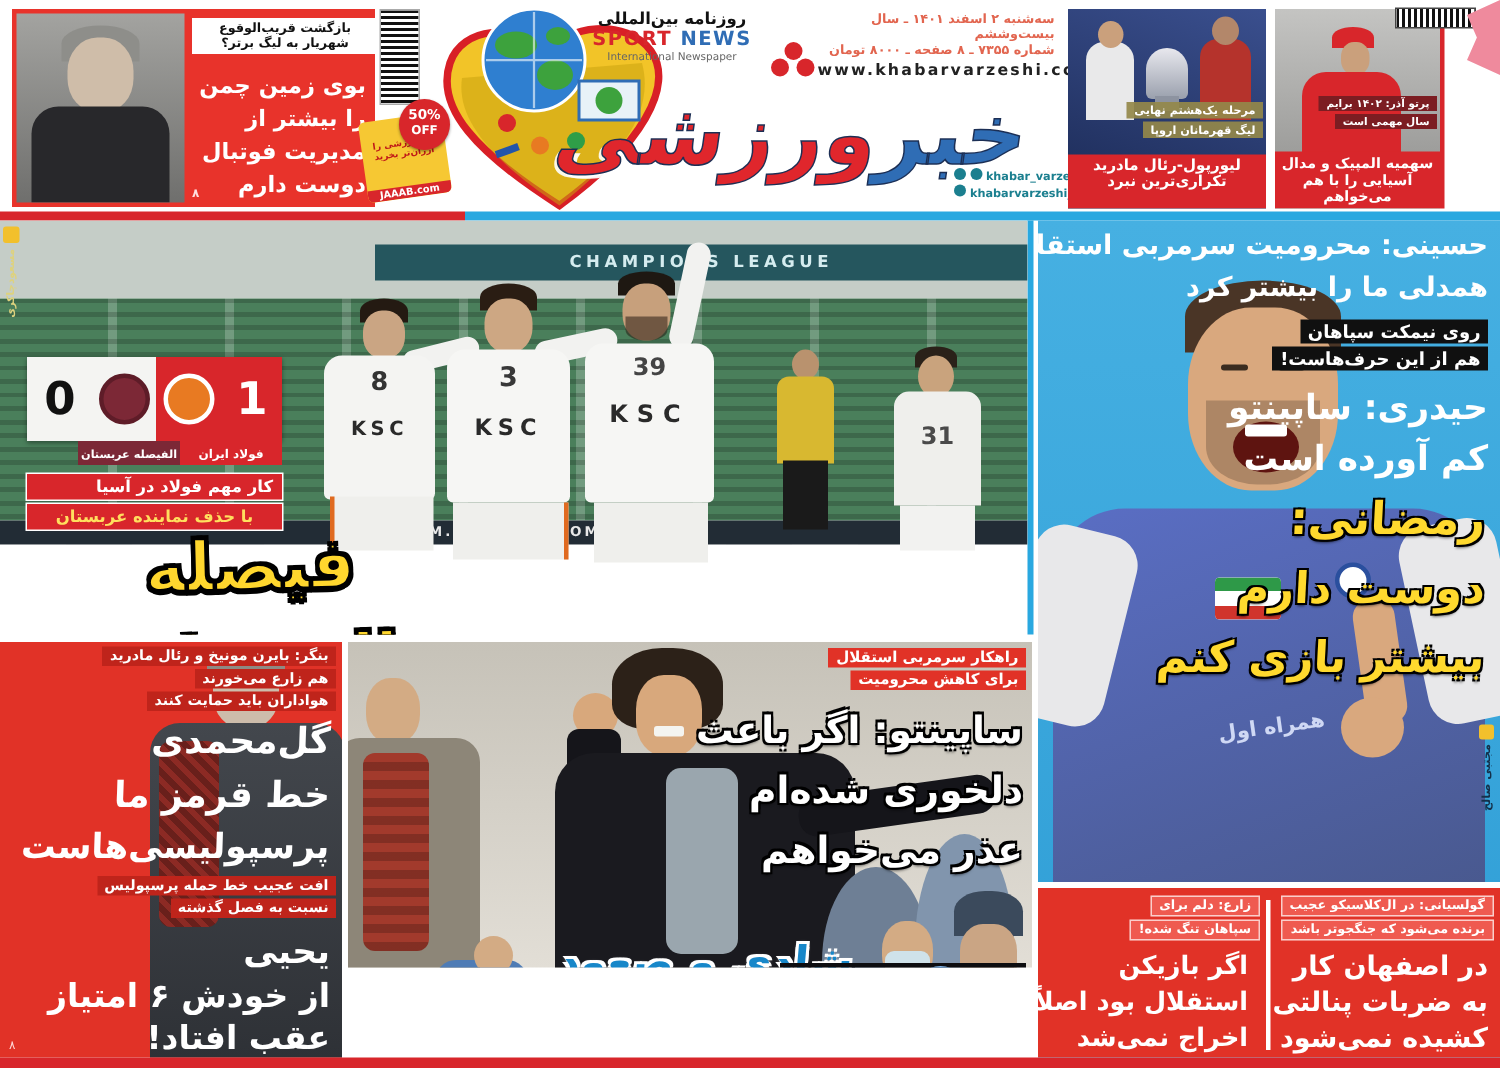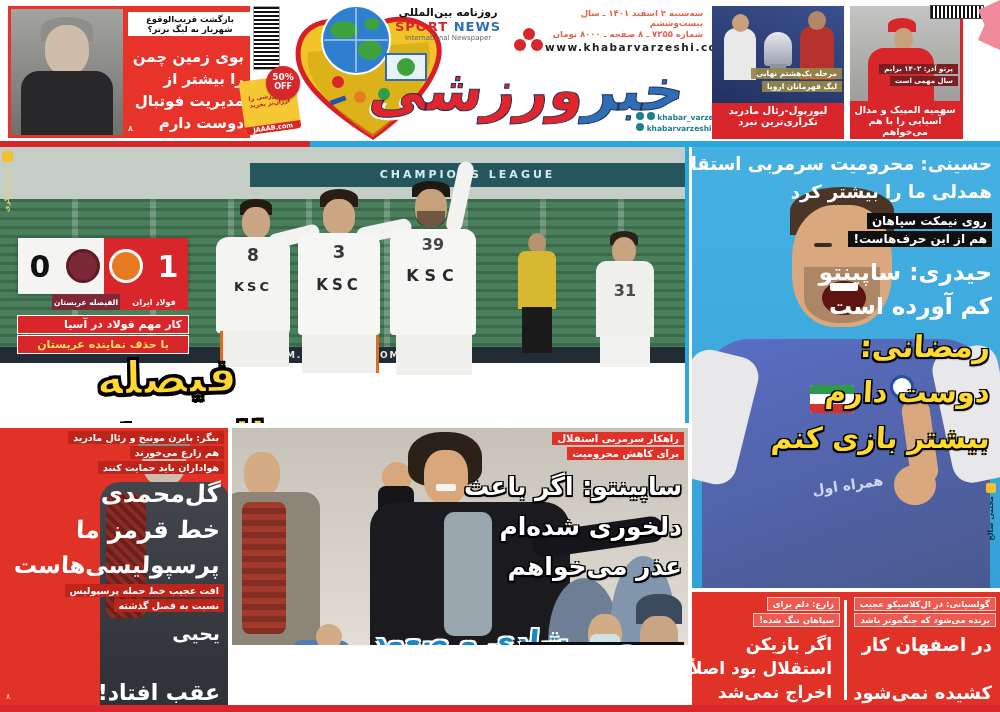--- a/index.html
+++ b/index.html
@@ -276,20 +276,21 @@
     </div>
 
     <div class="abs" style="left:0;top:441px;width:308px;height:117px;background:#e13227;border-top:4px solid #fff;box-sizing:border-box;">
       <div class="abs" style="left:152px;top:8px;width:3px;height:100px;background:#fff;"></div>
 
       <div class="abs rtl" style="right:4px;top:5px;width:148px;text-align:right;">
         <div class="badge-line" style="background:#ef5a50;border:1px solid rgba(255,255,255,.7);color:#fff;font-size:8.5px;">گولسیانی: در ال‌کلاسیکو عجیب</div>
         <div class="badge-line" style="background:#ef5a50;border:1px solid rgba(255,255,255,.7);color:#fff;font-size:8.5px;">برنده می‌شود که جنگجوتر باشد</div>
       </div>
       <div class="line" style="right:8px;top:42px;font-size:18px;color:#fff;">در اصفهان کار</div>
+      <div class="line" style="right:8px;top:66px;font-size:18px;color:#fff;">به ضربات پنالتی</div>
       <div class="line" style="right:8px;top:90px;font-size:18px;color:#fff;">کشیده نمی‌شود</div>
 
       <div class="abs rtl" style="right:160px;top:5px;width:140px;text-align:right;">
         <div class="badge-line" style="background:#ef5a50;border:1px solid rgba(255,255,255,.7);color:#fff;font-size:8.5px;">زارع: دلم برای</div>
         <div class="badge-line" style="background:#ef5a50;border:1px solid rgba(255,255,255,.7);color:#fff;font-size:8.5px;">سپاهان تنگ شده!</div>
       </div>
       <div class="line" style="right:168px;top:42px;font-size:17px;color:#fff;">اگر بازیکن</div>
       <div class="line" style="right:168px;top:66px;font-size:17px;color:#fff;">استقلال بود اصلاً</div>
       <div class="line" style="right:168px;top:90px;font-size:17px;color:#fff;">اخراج نمی‌شد</div>
     </div>
@@ -308,21 +309,22 @@
       <div class="badge-line" style="background:#bf241b;color:#fff;font-size:9.5px;">هم زارع می‌خورند</div>
       <div class="badge-line" style="background:#bf241b;color:#fff;font-size:9.5px;">هواداران باید حمایت کنند</div>
     </div>
     <div class="line" style="right:8px;top:52px;font-size:24px;color:#fff;transform:skewX(-2deg);">گل‌محمدی</div>
     <div class="line" style="right:8px;top:88px;font-size:24px;color:#fff;transform:skewX(-2deg);">خط قرمز ما</div>
     <div class="line" style="right:8px;top:124px;font-size:23px;color:#fff;transform:skewX(-2deg);">پرسپولیسی‌هاست</div>
     <div class="abs rtl" style="right:4px;top:156px;width:220px;text-align:right;">
       <div class="badge-line" style="background:#bf241b;color:#fff;font-size:9.5px;">افت عجیب خط حمله پرسپولیس</div>
       <div class="badge-line" style="background:#bf241b;color:#fff;font-size:9.5px;">نسبت به فصل گذشته</div>
     </div>
-    <div class="line" style="right:8px;top:194px;font-size:19px;color:#fff;">یحیی</div>
+    <div class="line" style="right:8px;top:194px;font-size:23px;color:#fff;">یحیی</div>
+    <div class="line" style="right:8px;top:224px;font-size:22px;color:#fff;">از خودش ۶ امتیاز</div>
     <div class="line" style="right:8px;top:252px;font-size:22px;color:#fff;">عقب افتاد!</div>
     <div class="abs" style="left:6px;bottom:4px;font-size:8px;color:#ffd9d9;">۸</div>
   </div>
 
   <div class="abs" style="left:232px;top:428px;width:456px;height:217px;background:linear-gradient(#c6c2b8,#e2ded6);overflow:hidden;">
 
     <div>
       <div class="abs" style="left:12px;top:24px;width:36px;height:44px;background:#d3ab84;border-radius:45%;"></div>
       <div class="abs" style="left:-8px;top:64px;width:96px;height:213px;background:#8d8678;border-radius:16px 16px 0 0;"></div>
       <div class="abs" style="left:10px;top:74px;width:44px;height:132px;background:#a23a2c;background-image:repeating-linear-gradient(0deg,rgba(0,0,0,.2) 0 6px,transparent 6px 12px);border-radius:8px;"></div>

